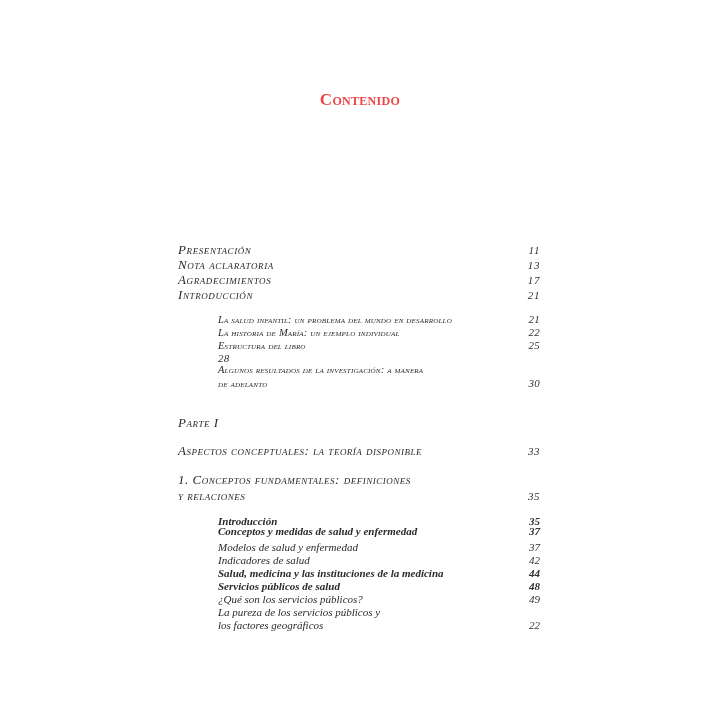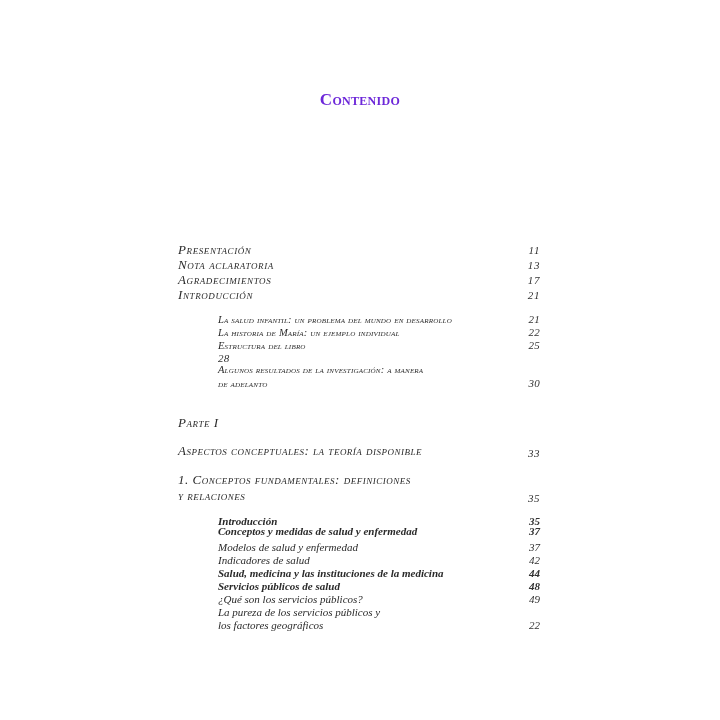--- a/index.html
+++ b/index.html
@@ -4,30 +4,30 @@
   <style>
     html, body { margin: 0; padding: 0; }
     body {
       width: 720px; height: 720px; background: #ffffff; position: relative;
       font-family: "Liberation Serif", "DejaVu Serif", serif; color: #2a2a2a;
       overflow: hidden;
     }
     .title {
       position: absolute; top: 90px; left: 0; width: 720px; text-align: center;
       font-size: 17px; font-weight: bold; font-variant: small-caps; letter-spacing: 0.3px;
-      color: #6d28d9;
+      color: #ef4444;
     }
     .row {
       position: absolute; left: 178px; width: 362px; display: flex;
       justify-content: space-between; align-items: baseline; font-style: italic;
     }
     .row .num { font-size: 11px; color: #333; }
     .top { font-variant: small-caps; font-size: 13px; letter-spacing: 0.6px; }
     .sub { left: 218px; width: 322px; font-size: 10.5px; font-style: italic; font-variant: small-caps; letter-spacing: 0.2px; }
-    .part { font-variant: small-caps; font-size: 13px; letter-spacing: 0.5px; align-items: flex-end; }
+    .part { font-variant: small-caps; font-size: 13px; letter-spacing: 0.5px; }
     .sec { left: 218px; width: 322px; font-size: 11px; }
     .sec.bold { font-weight: bold; }
     .sec.it { font-style: italic; }
     .label { white-space: nowrap; }
   </style>
 </head>
 <body>
 
 <div class="title">Contenido</div>
 

